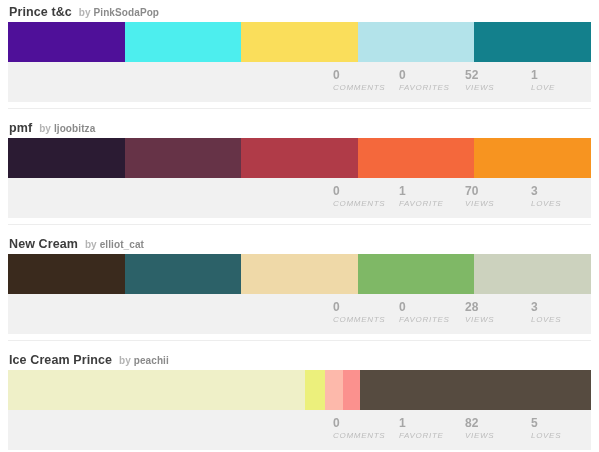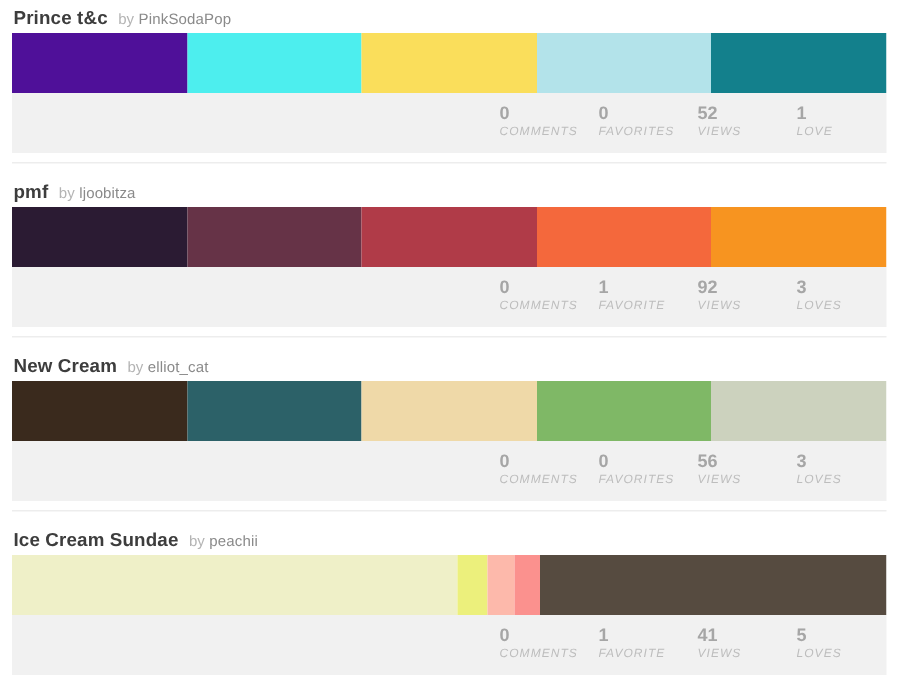--- a/index.html
+++ b/index.html
@@ -37,26 +37,26 @@
   .palette-title {
     font-size: 12.5px;
     font-weight: bold;
     color: #3d3d3d;
     letter-spacing: 0.1px;
   }
   .byline {
     margin-left: 7px;
     font-size: 10px;
     color: #b4b4b4;
-    font-weight: normal;
+    font-weight: bold;
   }
   .author {
     margin-left: 3px;
     font-size: 10px;
-    font-weight: normal;
+    font-weight: bold;
     color: #8a8a8a;
     letter-spacing: 0.1px;
     text-align: center;
   }
   .swatch-strip {
     display: flex;
     width: 583px;
     height: 40px;
     margin-left: 8px;
     overflow: hidden;
@@ -166,21 +166,21 @@
         <div class="stats-bar">
           <div class="stat">
             <span class="stat-value">0</span>
             <span class="stat-label">COMMENTS</span>
           </div>
           <div class="stat">
             <span class="stat-value">1</span>
             <span class="stat-label">FAVORITE</span>
           </div>
           <div class="stat">
-            <span class="stat-value">92</span>
+            <span class="stat-value">70</span>
             <span class="stat-label">VIEWS</span>
           </div>
           <div class="stat">
             <span class="stat-value">3</span>
             <span class="stat-label">LOVES</span>
           </div>
         </div>
       </div>
       <div class="card-gap">
         <div class="divider" style="position: relative; top: 6px;"></div>
@@ -201,56 +201,56 @@
         <div class="stats-bar">
           <div class="stat">
             <span class="stat-value">0</span>
             <span class="stat-label">COMMENTS</span>
           </div>
           <div class="stat">
             <span class="stat-value">0</span>
             <span class="stat-label">FAVORITES</span>
           </div>
           <div class="stat">
-            <span class="stat-value">56</span>
+            <span class="stat-value">28</span>
             <span class="stat-label">VIEWS</span>
           </div>
           <div class="stat">
             <span class="stat-value">3</span>
             <span class="stat-label">LOVES</span>
           </div>
         </div>
       </div>
       <div class="card-gap">
         <div class="divider" style="position: relative; top: 6px;"></div>
       </div>
       <div class="palette-card">
         <div class="card-header">
-          <span class="palette-title">Ice Cream Sundae</span>
+          <span class="palette-title">Ice Cream Prince</span>
           <span class="byline">by</span>
           <span class="author">peachii</span>
         </div>
         <div class="swatch-strip">
           <div class="swatch" style="background: rgb(239, 240, 200); width: 50.9434%;"></div>
           <div class="swatch" style="background: rgb(236, 240, 124); width: 3.43053%;"></div>
           <div class="swatch" style="background: rgb(253, 185, 171); width: 3.08748%;"></div>
           <div class="swatch" style="background: rgb(251, 145, 142); width: 2.91595%;"></div>
           <div class="swatch" style="background: rgb(86, 75, 64); width: 39.6226%;"></div>
         </div>
         <div class="stats-bar">
           <div class="stat">
             <span class="stat-value">0</span>
             <span class="stat-label">COMMENTS</span>
           </div>
           <div class="stat">
             <span class="stat-value">1</span>
             <span class="stat-label">FAVORITE</span>
           </div>
           <div class="stat">
-            <span class="stat-value">41</span>
+            <span class="stat-value">82</span>
             <span class="stat-label">VIEWS</span>
           </div>
           <div class="stat">
             <span class="stat-value">5</span>
             <span class="stat-label">LOVES</span>
           </div>
         </div>
       </div>
     </div>
 </div>

